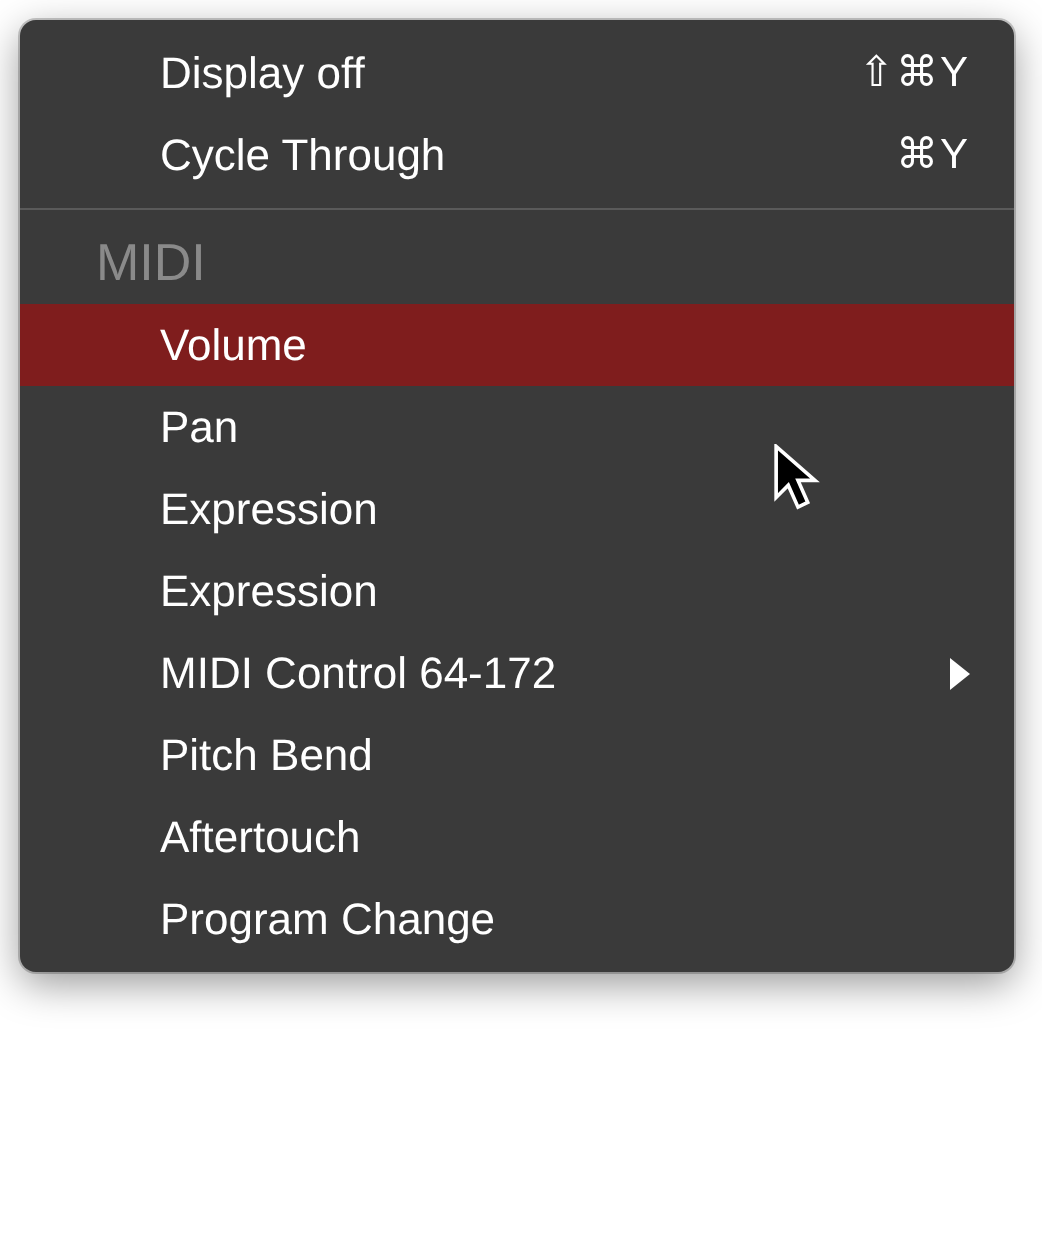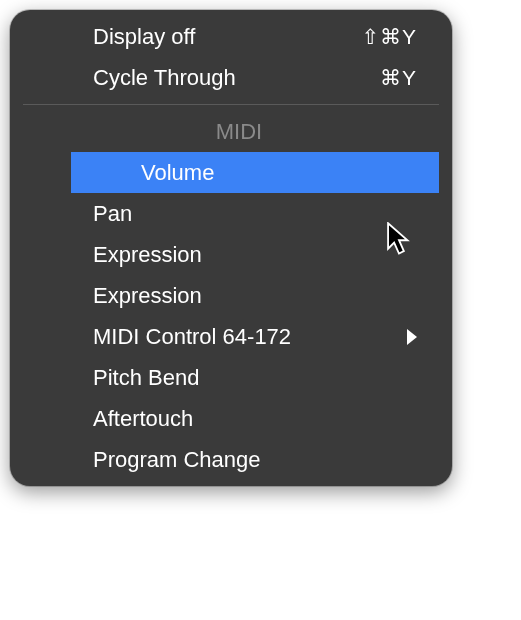--- a/index.html
+++ b/index.html
@@ -10,39 +10,38 @@
     body {
       font-family: -apple-system, BlinkMacSystemFont, "Helvetica Neue", Arial, sans-serif;
       background: #ffffff;
       width: 521px;
       height: 620px;
       position: relative;
       padding: 10px;
     }
     .menu {
       background: #3a3a3a;
-      border-radius: 20px;
-      width: 442px;
+      border-radius: 8px;
+      width: 497px;
       box-shadow: 0 6px 20px rgba(0,0,0,0.4), 0 0 0 1px rgba(0,0,0,0.2);
-      padding: 6px 13px;
+      padding: 6px 0;
       color: #ffffff;
       font-size: 22px;
       position: relative;
     }
     .menu-item {
       display: flex;
       align-items: center;
       justify-content: space-between;
       padding: 4px 22px 4px 70px;
       height: 41px;
       position: relative;
     }
     .menu-item.highlighted {
-      background: #3b82f6;
-      margin-left: 48px;
+      background: #7f1d1d;
     }
     .menu-item .label {
       flex: 1;
       text-align: left;
     }
     .menu-item .shortcut {
       font-size: 21px;
       letter-spacing: 1px;
       text-align: right;
       white-space: nowrap;
@@ -51,22 +50,21 @@
       height: 1px;
       background: #5a5a5a;
       margin: 6px 0;
     }
     .section-header {
       display: flex;
       align-items: center;
       padding: 4px 22px 4px 38px;
       height: 41px;
       color: #8a8a8a;
-      font-size: 22px;
-      text-align: center;
+      font-size: 26px;
     }
     .section-header .label {
       flex: 1;
     }
     .arrow-icon {
       display: inline-block;
       width: 0;
       height: 0;
       border-top: 8px solid transparent;
       border-bottom: 8px solid transparent;

